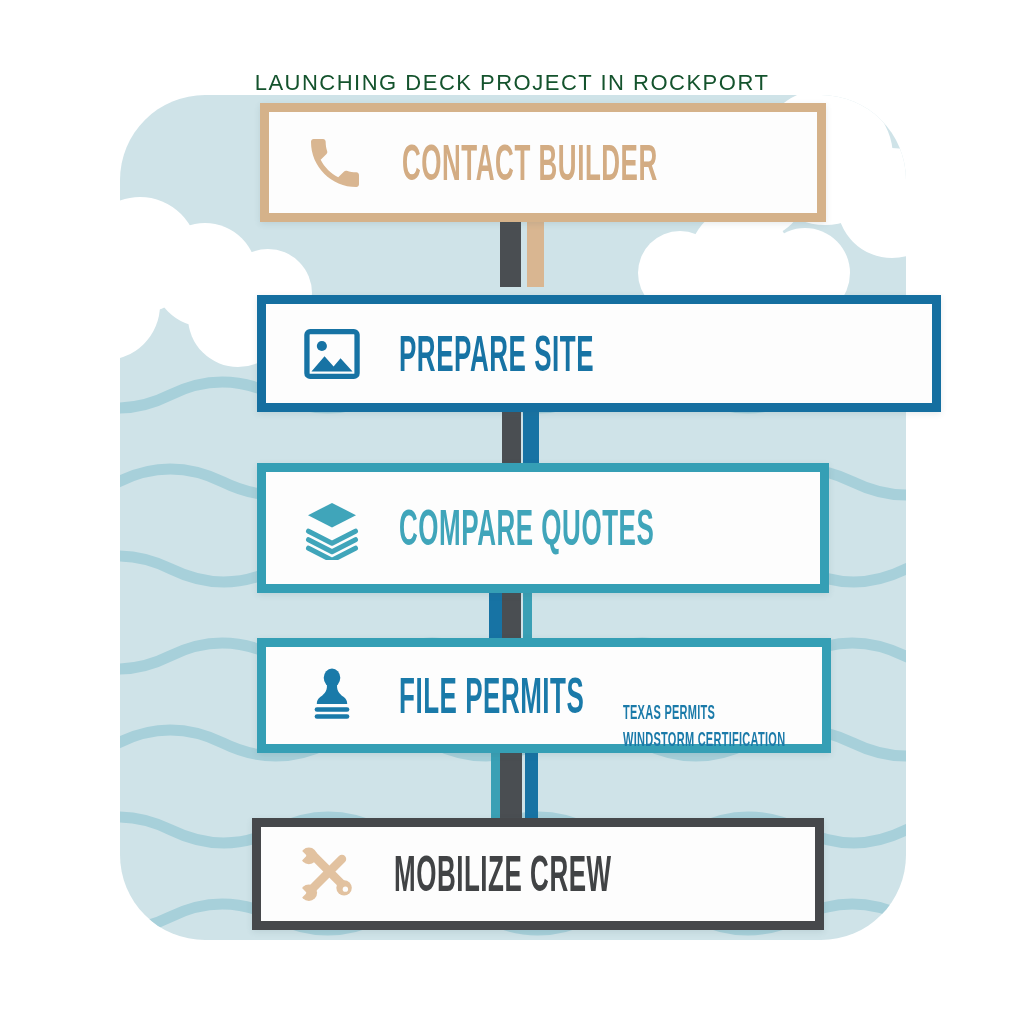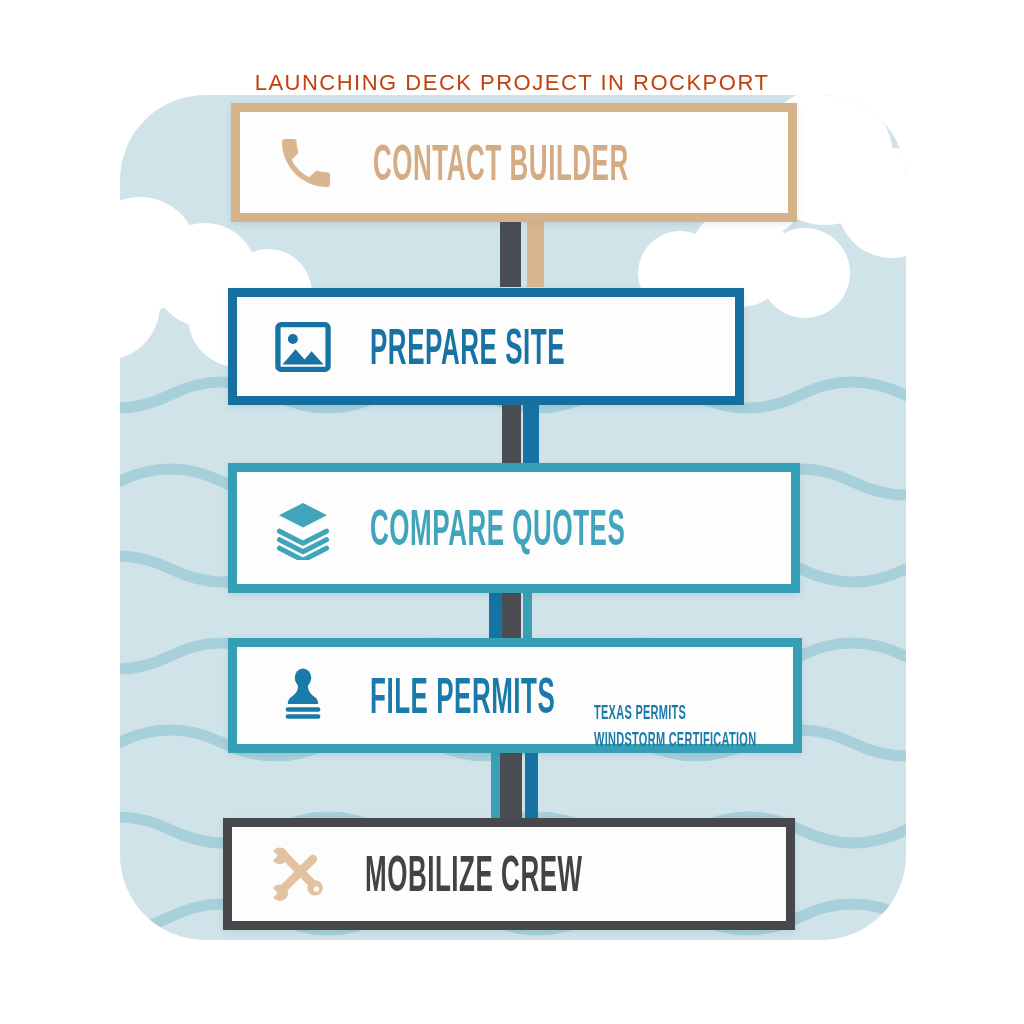--- a/index.html
+++ b/index.html
@@ -3,45 +3,46 @@
 <meta charset="utf-8">
 <style>
   html,body{margin:0;padding:0;}
   body{
     width:1024px;height:1024px;position:relative;overflow:hidden;
     background:#ffffff;font-family:"Liberation Sans",sans-serif;
   }
   .stage{position:absolute;inset:0;}
   .title{
     position:absolute;top:70px;left:0;width:1024px;text-align:center;
-    font-size:22px;font-weight:500;letter-spacing:1.5px;color:#c2410c;z-index:4;
+    font-size:22px;font-weight:500;letter-spacing:1.5px;color:#14532d;z-index:4;
   }
   .card{
     position:absolute;left:120px;top:95px;width:786px;height:845px;
     background:#cfe3e8;border-radius:85px;overflow:hidden;z-index:0;
   }
   .deco{position:absolute;left:0;top:0;}
   .stripe{position:absolute;z-index:2;}
   .s-dark{background:#4a4e52;}
   .s-tan{background:#d9b691;}
   .s-blue{background:#1773a4;}
   .s-teal{background:#3aa0b5;}
   .box{
     position:absolute;background:#fdfdfd;z-index:3;box-sizing:border-box;
     box-shadow:0 2px 6px rgba(60,90,100,.12);
+    margin-left:29px;
   }
   .box .icon{position:absolute;left:34px;top:50%;transform:translateY(-50%);width:64px;height:64px;}
   .box .label{
     position:absolute;left:133px;top:50%;
     transform:translateY(-50%) scaleX(.52);transform-origin:left center;
     font-weight:bold;font-size:50px;white-space:nowrap;letter-spacing:1px;
   }
   .box1{left:231px;top:103px;width:566px;height:119px;border:9px solid #d5b28a;}
   .box1 .label{color:#d3ac83;}
-  .box2{left:228px;top:288px;width:516px;height:117px;border:9px solid #156fa0;}
+  .box2{left:228px;top:295px;width:684px;height:117px;border:9px solid #156fa0;}
   .box2 .label{color:#1773a4;}
   .box3{left:228px;top:463px;width:572px;height:130px;border:9px solid #359fb5;}
   .box3 .label{color:#40a5ba;}
   .box4{left:228px;top:638px;width:574px;height:115px;border:9px solid #359fb5;}
   .box4 .label{color:#1a7aa9;}
   .box5{left:223px;top:818px;width:572px;height:112px;border:9px solid #46484b;}
   .box5 .label{color:#414345;}
   .notes{
     position:absolute;left:357px;top:52px;font-weight:bold;font-size:20px;
     line-height:27px;color:#1a7aa9;transform:scaleX(.55);transform-origin:left top;

